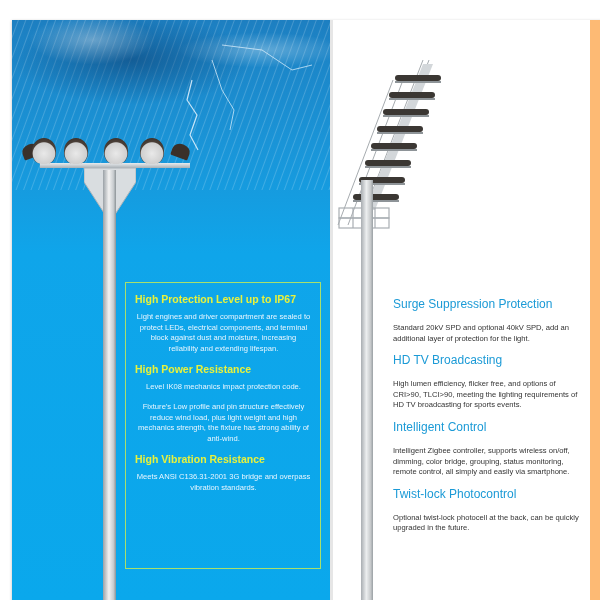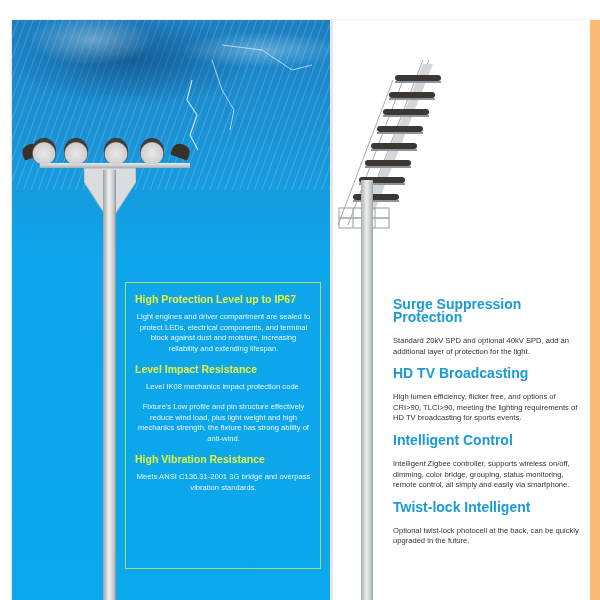--- a/index.html
+++ b/index.html
@@ -19,21 +19,21 @@
   .crossbar-l { position:absolute; left:28px; top:143px; width:150px; height:5px; background:linear-gradient(180deg,#e8ecef,#a9b0b5); }
   .fixture { position:absolute; top:118px; width:24px; height:26px; border-radius:50% 50% 40% 40%; background:radial-gradient(circle at 50% 60%, #e9e9e9 0%, #cfcfcf 55%, #4b4038 60%, #2d2520 100%); }
   .wing { position:absolute; top:124px; width:18px; height:14px; background:#3a302a; border-radius:50% 50% 10% 10%; }
   .feature-box { position:absolute; left:113px; top:262px; width:196px; height:287px; border:1.5px solid #a8e06b; box-sizing:border-box; padding:10px 8px 0 9px; }
   .feature-box h3 { margin:0 0 6px 0; color:#e8f23c; font-size:10.5px; font-weight:bold; line-height:13px; }
   .feature-box p { margin:0 0 9px 0; color:#e8f6ff; font-size:7.6px; line-height:10.6px;text-align:center; }
   .right-panel { position:absolute; left:321px; top:0; width:257px; height:582px; background:#fff; }
   .pole-r { position:absolute; left:28px; top:160px; width:12px; height:422px; background:linear-gradient(90deg,#a8adb1,#eceeef 45%,#c6c9cb 80%,#9aa0a4); }
   .rack { position:absolute; left:0; top:0; }
   .right-text { position:absolute; left:60px; top:278px; width:190px; }
-  .right-text h3 { margin:0 0 7px 0; color:#1b9ad6; font-size:14px; font-weight:bold; line-height:13px; }
+  .right-text h3 { margin:0 0 7px 0; color:#1b9ad6; font-size:12px; font-weight:normal; line-height:13px; }
   .right-text p { margin:12px 0 10px 0; color:#333; font-size:7.6px; line-height:10.6px; }
   .divider { position:absolute; left:318px; top:0; width:3px; height:582px; background:#e6e6e6; }
 </style>
 </head>
 <body>
 
 <div class="card">
 
   <div class="left-panel">
     <div class="sky"></div>
@@ -52,21 +52,21 @@
     <div class="wing" style="left:10px;transform:rotate(-20deg);"></div>
     <div class="fixture" style="left:20px;"></div>
     <div class="fixture" style="left:52px;"></div>
     <div class="fixture" style="left:92px;"></div>
     <div class="fixture" style="left:128px;"></div>
     <div class="wing" style="left:160px;transform:rotate(20deg);"></div>
 
     <div class="feature-box">
       <h3>High Protection Level up to IP67</h3>
       <p>Light engines and driver compartment are sealed to protect LEDs, electrical components, and terminal block against dust and moisture, increasing reliability and extending lifespan.</p>
-      <h3>Level Impact Resistance</h3>
+      <h3>High Power Resistance</h3>
       <p>Level IK08 mechanics impact protection code.</p>
       <p>Fixture's Low profile and pin structure effectively reduce wind load, plus light weight and high mechanics strength, the fixture has strong ability of anti-wind.</p>
       <h3>High Vibration Resistance</h3>
       <p>Meets ANSI C136.31-2001 3G bridge and overpass vibration standards.</p>
     </div>
   </div>
 
   <div class="divider"></div>
 
   <div class="right-panel">
@@ -107,17 +107,17 @@
     </svg>
     <div class="pole-r"></div>
 
     <div class="right-text">
       <h3>Surge Suppression Protection</h3>
       <p>Standard 20kV SPD and optional 40kV SPD, add an additional layer of protection for the light.</p>
       <h3>HD TV Broadcasting</h3>
       <p>High lumen efficiency, flicker free, and options of CRI&gt;90, TLCI&gt;90, meeting the lighting requirements of HD TV broadcasting for sports events.</p>
       <h3>Intelligent Control</h3>
       <p>Intelligent Zigbee controller, supports wireless on/off, dimming, color bridge, grouping, status monitoring, remote control, all simply and easily via smartphone.</p>
-      <h3>Twist-lock Intelligent</h3>
+      <h3>Twist-lock Photocontrol</h3>
       <p>Optional twist-lock photocell at the back, can be quickly upgraded in the future.</p>
     </div>
   </div>
 </div>
 
 </body></html>

